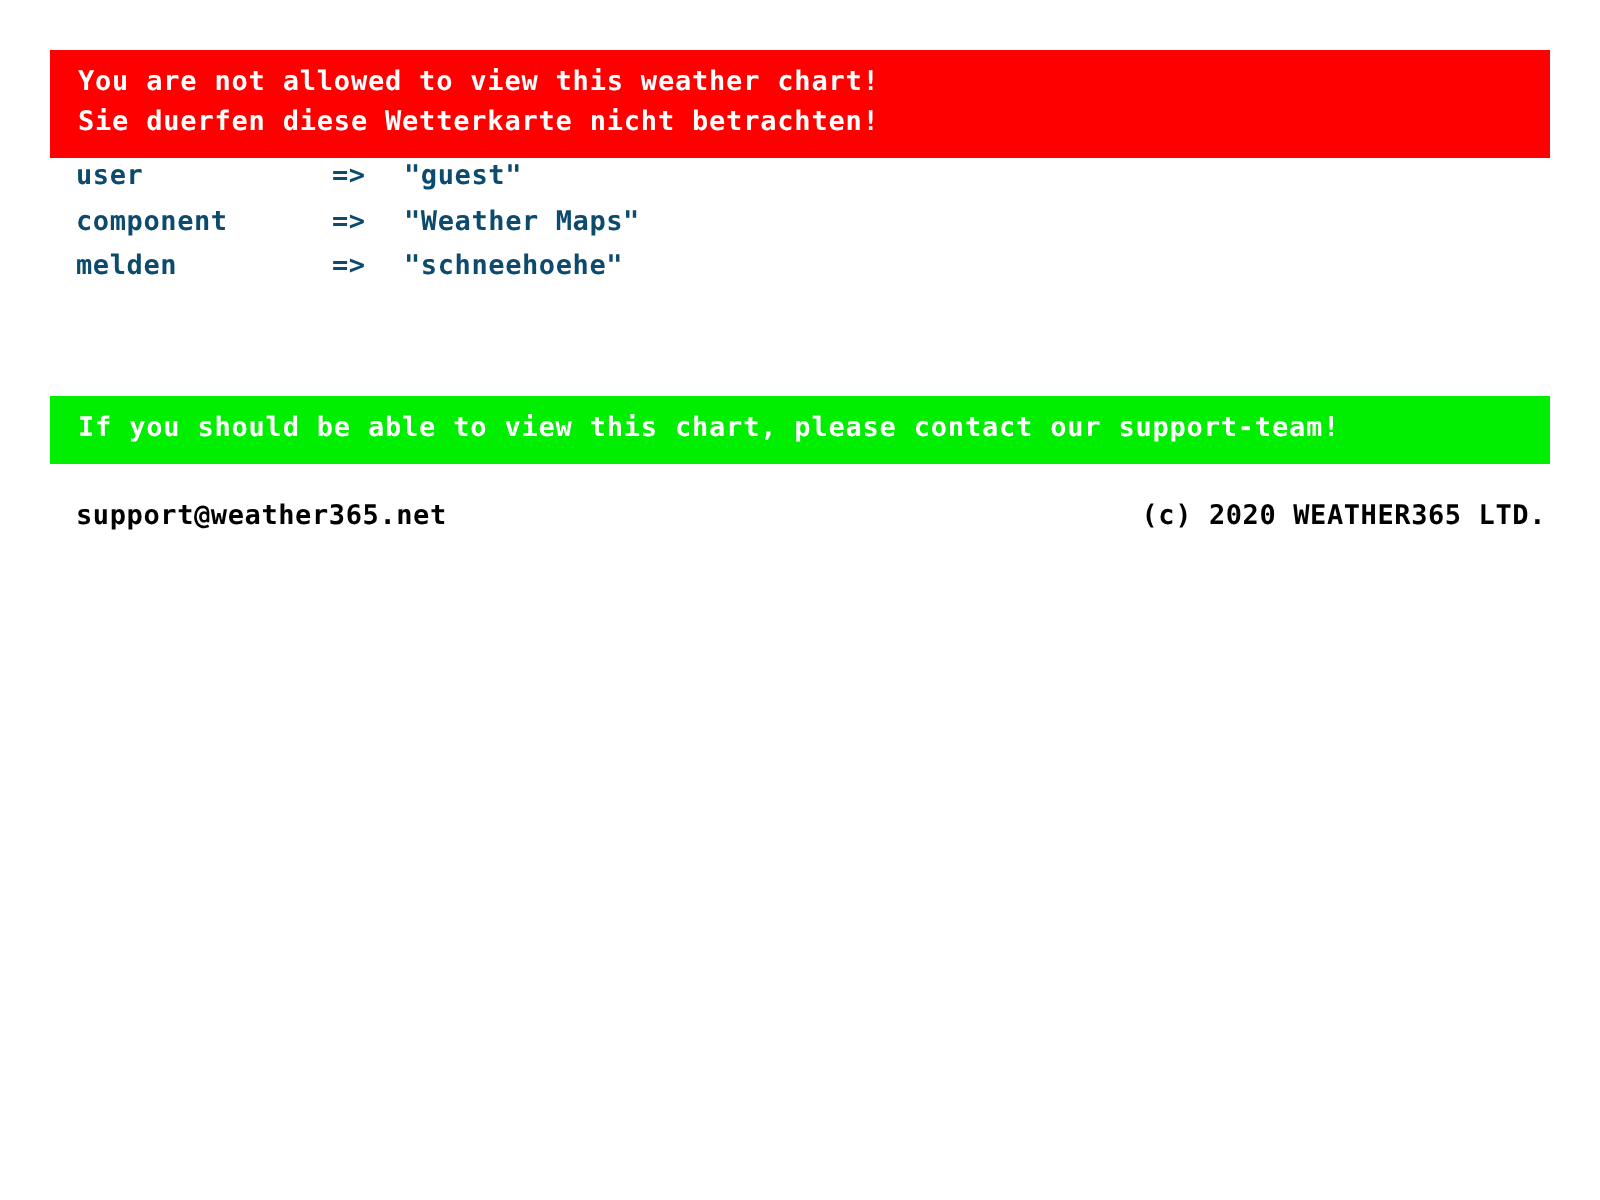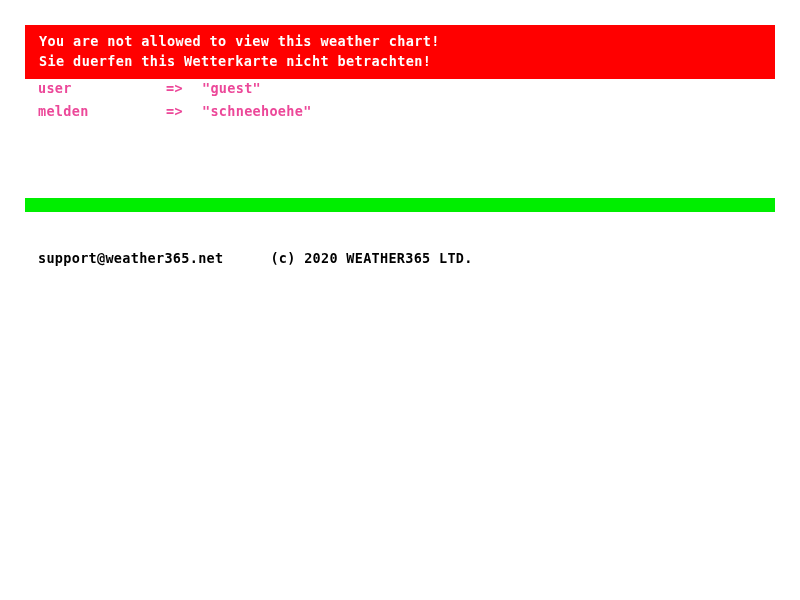--- a/index.html
+++ b/index.html
@@ -46,74 +46,81 @@
   .params {
     position: absolute;
     left: 38px;
     top: 80px;
     border-collapse: collapse;
   }
   .params td {
     font-family: "DejaVu Sans Mono", "Liberation Mono", monospace;
     font-size: 13.5px;
     font-weight: bold;
-    color: #ec4899;
+    color: #0c4a6e;
     padding: 0 0 6.5px 0;
     white-space: pre;
     letter-spacing: 0.3px;
   }
   .params td.key {
     width: 128px;
   }
   .params td.arrow {
     width: 36px;
   }
   .footer {
     position: absolute;
     top: 250px;
     left: 38px;
     width: 735px;
     display: flex;
+    justify-content: space-between;
     align-items: baseline;
     gap: 47px;
   }
   .footer span {
     font-weight: bold;
     font-size: 13.5px;
     letter-spacing: 0.3px;
     white-space: pre;
     color: #000000;
   }
 </style>
 </head>
 <body>
 
 <div class="page">
 
   <div class="banner banner-error">
     <div class="banner-line">You are not allowed to view this weather chart!</div>
-    <div class="banner-line">Sie duerfen this Wetterkarte nicht betrachten!</div>
+    <div class="banner-line">Sie duerfen diese Wetterkarte nicht betrachten!</div>
   </div>
 
   <table class="params">
     <tbody>
       <tr>
         <td class="key">user</td>
         <td class="arrow">=&gt;</td>
         <td class="value">"guest"</td>
       </tr>
       <tr>
+        <td class="key">component</td>
+        <td class="arrow">=&gt;</td>
+        <td class="value">"Weather Maps"</td>
+      </tr>
+      <tr>
         <td class="key">melden</td>
         <td class="arrow">=&gt;</td>
         <td class="value">"schneehoehe"</td>
       </tr>
     </tbody>
   </table>
 
   <div class="banner banner-ok">
+    <div class="banner-line">If you should be able to view this chart, please contact our support-team!</div>
   </div>
 
   <div class="footer">
     <span>support@weather365.net</span>
     <span>(c) 2020 WEATHER365 LTD.</span>
   </div>
 
 </div>
 
 </body></html>

